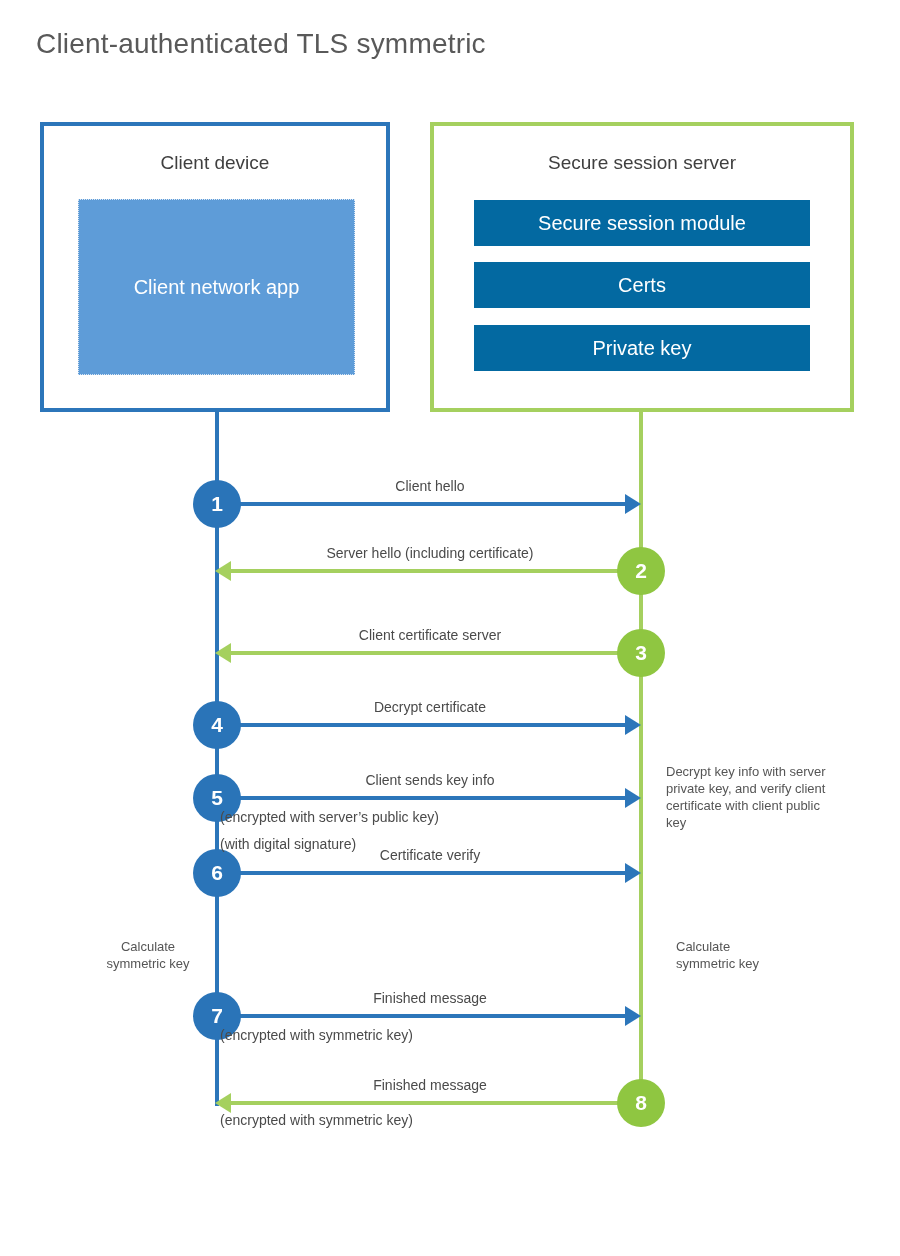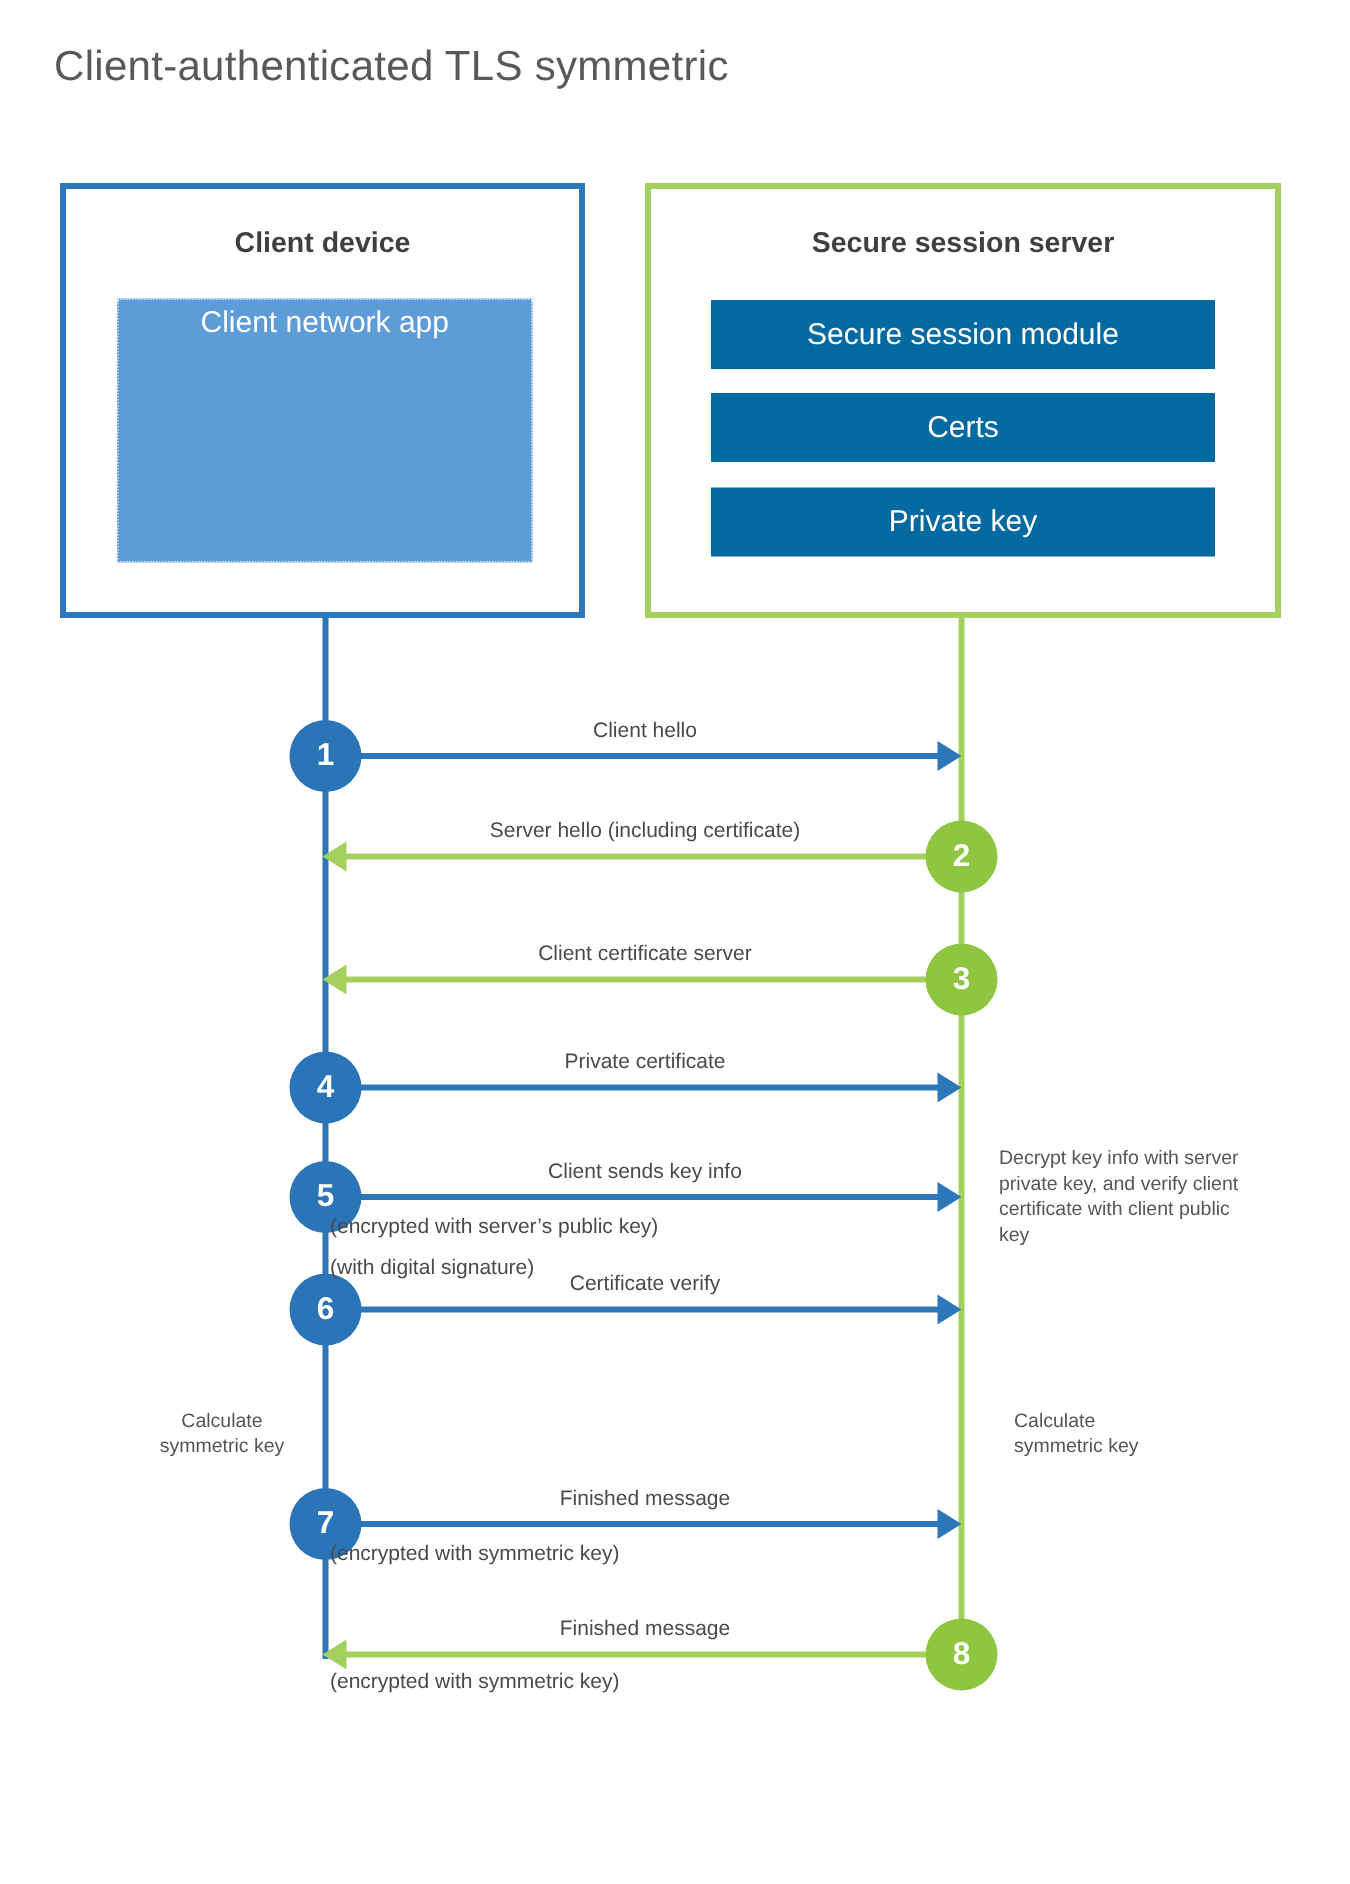--- a/index.html
+++ b/index.html
@@ -10,26 +10,26 @@
   .title{
     position:absolute;left:36px;top:28px;margin:0;
     font-size:28px;font-weight:300;color:#595959;letter-spacing:0.2px;
   }
   
   .box{position:absolute;top:122px;height:290px;background:#fff;box-sizing:border-box;}
   .client-box{left:40px;width:350px;border:4px solid #2c76ba;}
   .server-box{left:430px;width:424px;border:4px solid #a5d05f;}
   .box-heading{
     position:absolute;left:0;right:0;top:26px;text-align:center;
-    font-size:19px;font-weight:bold;color:#3f3f3f;
+    font-size:19px;font-weight:normal;color:#3f3f3f;
   }
   .client-app{
     position:absolute;left:34px;top:73px;width:277px;height:176px;
     background:#5e9cd8;border:1px dotted #d8e6f5;box-sizing:border-box;
-    display:flex;justify-content:center;text-align:center;
+    display:flex;align-items:center;justify-content:center;text-align:center;
     color:#ffffff;font-size:20px;line-height:1.5;
   }
   .client-app span{display:inline-block;max-width:180px;}
   .server-bar{
     position:absolute;left:40px;width:336px;height:46px;background:#0369a1;
     display:flex;align-items:center;justify-content:center;
     color:#ffffff;font-size:20px;
   }
   
   .lifeline{position:absolute;width:4px;}
@@ -95,21 +95,21 @@
   <div class="msg-label" style="top:545px;">Server hello (including certificate)</div>
   <div class="arrow-line green" style="left:230px;top:569px;width:411px;"></div>
   <div class="arrow-head left" style="left:215px;top:561px;"></div>
   <div class="circle green" style="left:617px;top:547px;">2</div>
 
   <div class="msg-label" style="top:627px;">Client certificate server</div>
   <div class="arrow-line green" style="left:230px;top:651px;width:411px;"></div>
   <div class="arrow-head left" style="left:215px;top:643px;"></div>
   <div class="circle green" style="left:617px;top:629px;">3</div>
 
-  <div class="msg-label" style="top:699px;">Private certificate</div>
+  <div class="msg-label" style="top:699px;">Decrypt certificate</div>
   <div class="arrow-line blue" style="left:217px;top:723px;width:409px;"></div>
   <div class="arrow-head right" style="left:625px;top:715px;"></div>
   <div class="circle blue" style="left:193px;top:701px;">4</div>
 
   <div class="msg-label" style="top:772px;">Client sends key info</div>
   <div class="arrow-line blue" style="left:217px;top:796px;width:409px;"></div>
   <div class="arrow-head right" style="left:625px;top:788px;"></div>
   <div class="circle blue" style="left:193px;top:774px;">5</div>
   <div class="msg-sub" style="top:809px;">(encrypted with server’s public key)</div>
 

